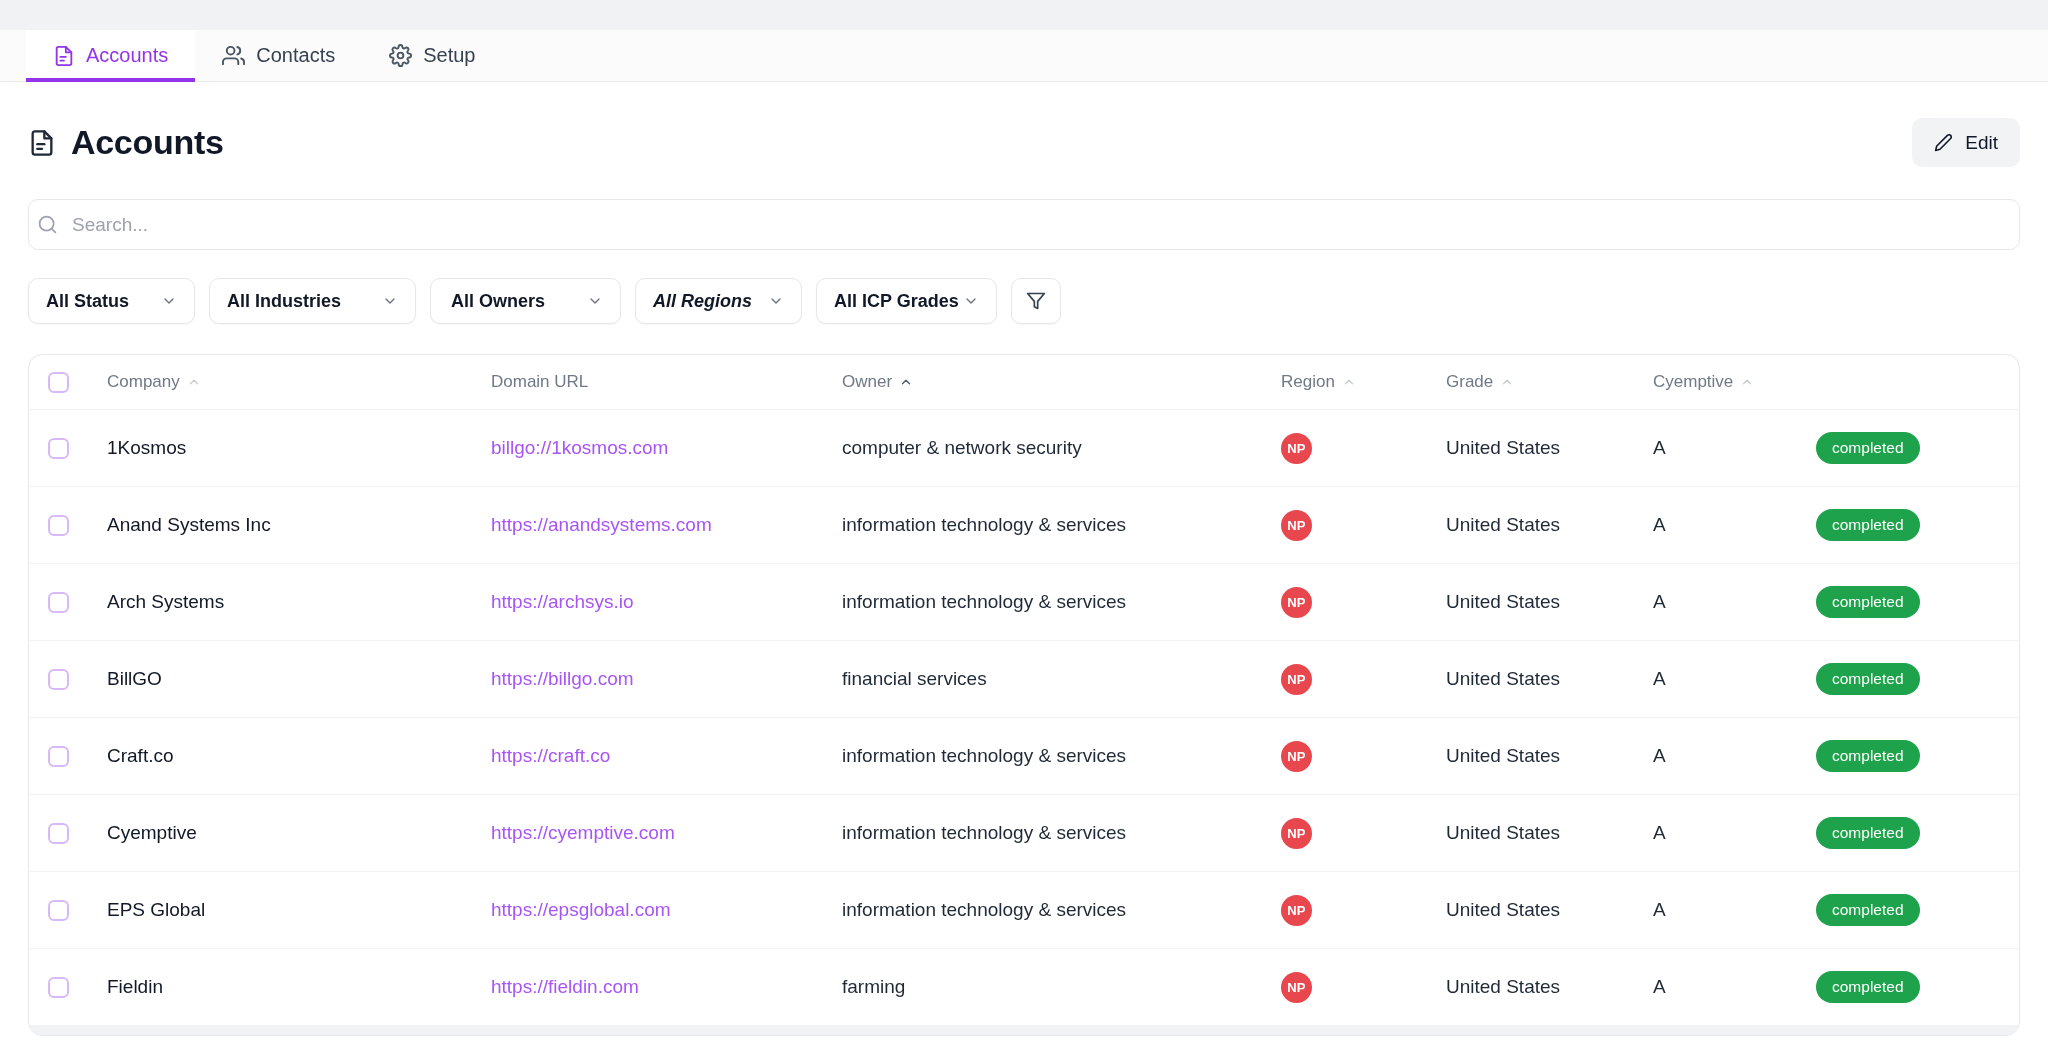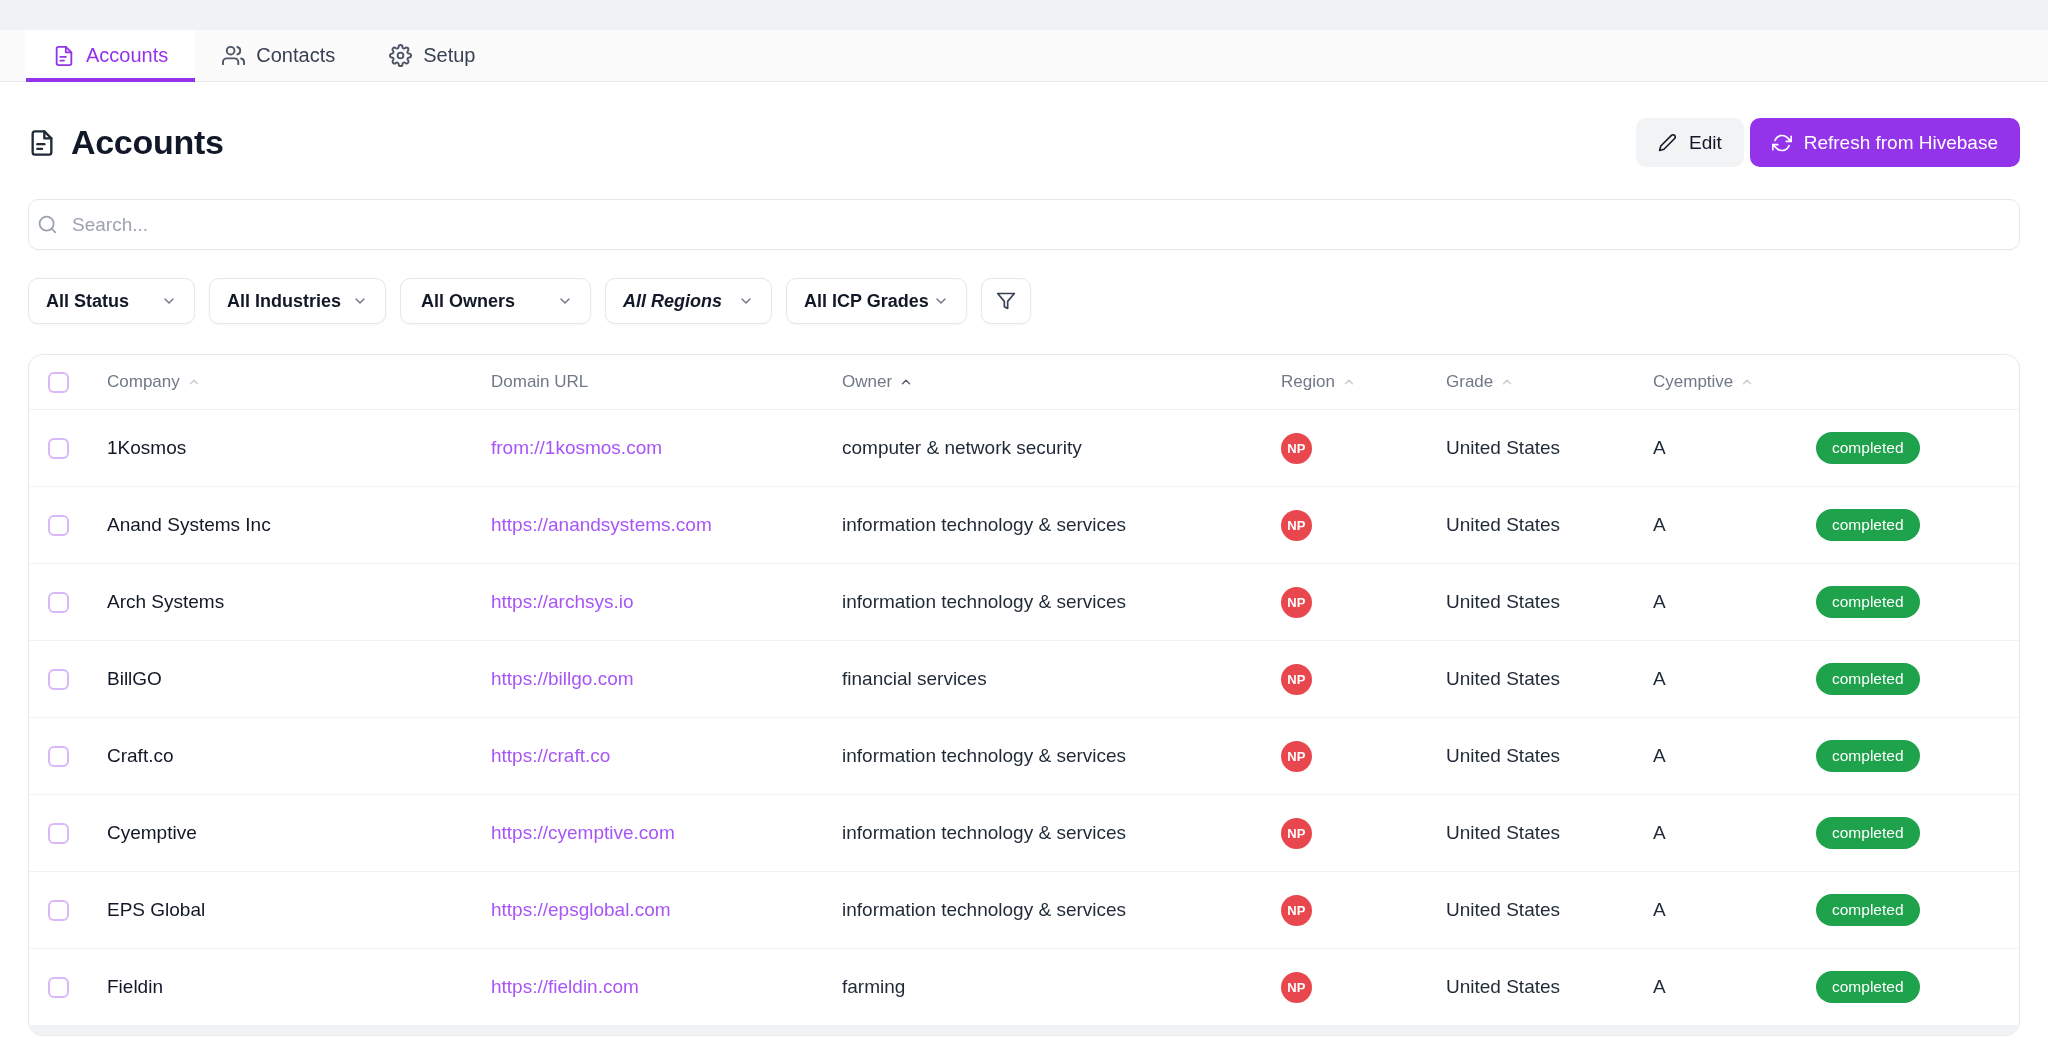--- a/index.html
+++ b/index.html
@@ -44,21 +44,21 @@
   
   .searchbar{margin-top:32px;height:51px;border:1px solid #e5e7eb;border-radius:10px;display:flex;align-items:center;padding:0 8px;gap:12px;background:#fff;}
   .searchbar svg{stroke:#9ca3af;}
   .searchbar input{border:none;outline:none;flex:1;font-size:19px;font-family:inherit;color:#111827;background:transparent;}
   .searchbar input::placeholder{color:#9ca3af;}
 
   
   .filters{margin-top:28px;display:flex;gap:14px;align-items:center;}
   .filterbtn{height:46px;border:1px solid #e5e7eb;border-radius:10px;background:#fff;display:flex;align-items:center;justify-content:space-between;padding:0 17px;font-size:18px;font-weight:600;color:#111827;cursor:pointer;box-shadow:0 1px 2px rgba(16,24,40,.04);font-family:inherit;}
   .filterbtn .chev svg{stroke:#6b7280;}
-  .f0{width:167px;text-align:right;} .f1{width:177px;} .f2{width:191px;padding-left:20px;} .f3{width:167px;font-style:italic;} .f4{width:181px;}
+  .f0{width:167px;text-align:right;} .f1{width:207px;} .f2{width:191px;padding-left:20px;} .f3{width:167px;font-style:italic;} .f4{width:181px;}
   .funnelbtn{width:50px;height:46px;border:1px solid #e5e7eb;border-radius:10px;background:#fff;display:flex;align-items:center;justify-content:center;cursor:pointer;box-shadow:0 1px 2px rgba(16,24,40,.04);}
   .funnelbtn svg{stroke:#374151;}
 
   
   .card{margin-top:30px;border:1px solid #e7e8ea;border-radius:14px;height:682px;overflow:hidden;background:#fff;}
   .thead,.trow{display:grid;grid-template-columns:78px 384px 351px 439px 165px 207px 163px 1fr;align-items:center;}
   .thead{height:55px;border-bottom:1px solid #f0f1f3;color:#6f7987;font-size:17px;font-weight:500;}
   .hcell{display:flex;align-items:center;gap:7px;cursor:pointer;}
   .caret svg{stroke:#c7ccd6;}
   .caret.active svg{stroke:#525c6b;}
@@ -125,30 +125,20 @@
     </div>
     <div class="actions">
       <button class="btn btn-edit">
         <span>
           <svg width="19" height="19" viewBox="0 0 24 24" fill="none" stroke-width="2" stroke-linecap="round" stroke-linejoin="round">
               <path d="M17 3a2.828 2.828 0 1 1 4 4L7.5 20.5 2 22l1.5-5.5L17 3z"></path>
             </svg>
         </span>
         <span>Edit</span>
       </button>
-      <button class="btn btn-primary">
-        <span>
-          <svg width="20" height="20" viewBox="0 0 24 24" fill="none" stroke-width="2" stroke-linecap="round" stroke-linejoin="round">
-              <polyline points="23 4 23 10 17 10"></polyline>
-              <polyline points="1 20 1 14 7 14"></polyline>
-              <path d="M3.51 9a9 9 0 0 1 14.85-3.36L23 10M1 14l4.64 4.36A9 9 0 0 0 20.49 15"></path>
-            </svg>
-        </span>
-        <span>Refresh from Hivebase</span>
-      </button>
     </div>
   </div>
 
   <div class="searchbar">
     <span>
       <svg width="21" height="21" viewBox="0 0 24 24" fill="none" stroke-width="2" stroke-linecap="round" stroke-linejoin="round">
           <circle cx="11" cy="11" r="8"></circle>
           <line x1="21" y1="21" x2="16.65" y2="16.65"></line>
         </svg>
     </span>
@@ -253,21 +243,21 @@
             </svg>
           </span>
       </div>
     </div>
     <div id="tbody">
   <div class="trow">
     <div>
             <span class="checkbox"></span>
           </div>
     <div class="company">1Kosmos</div>
-    <div><a class="link">from://1kosmos.com</a></div>
+    <div><a class="link">billgo://1kosmos.com</a></div>
     <div class="industry">computer &amp; network security</div>
     <div>
             <span class="avatar">NP</span>
           </div>
     <div class="region">United States</div>
     <div class="grade">A</div>
     <div><span class="badge">completed</span></div>
   </div>
 
   <div class="trow">

